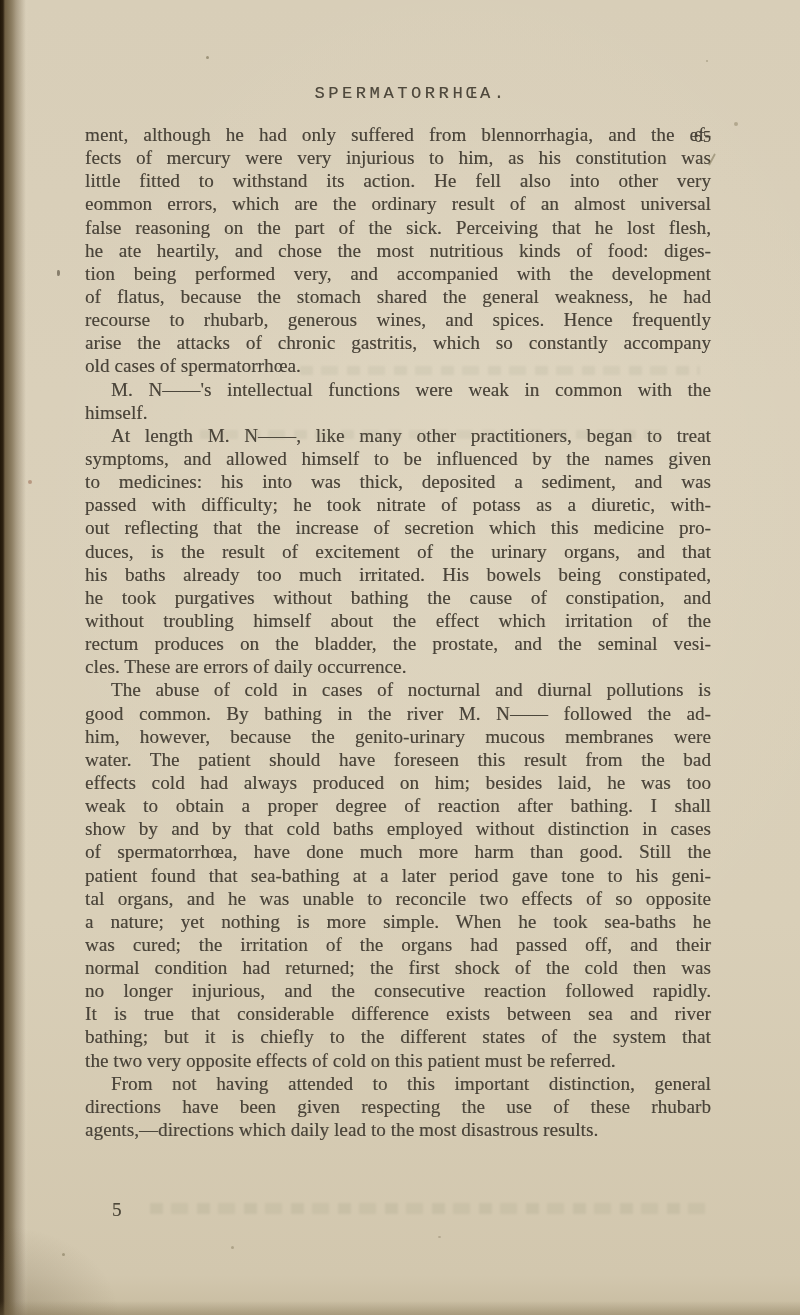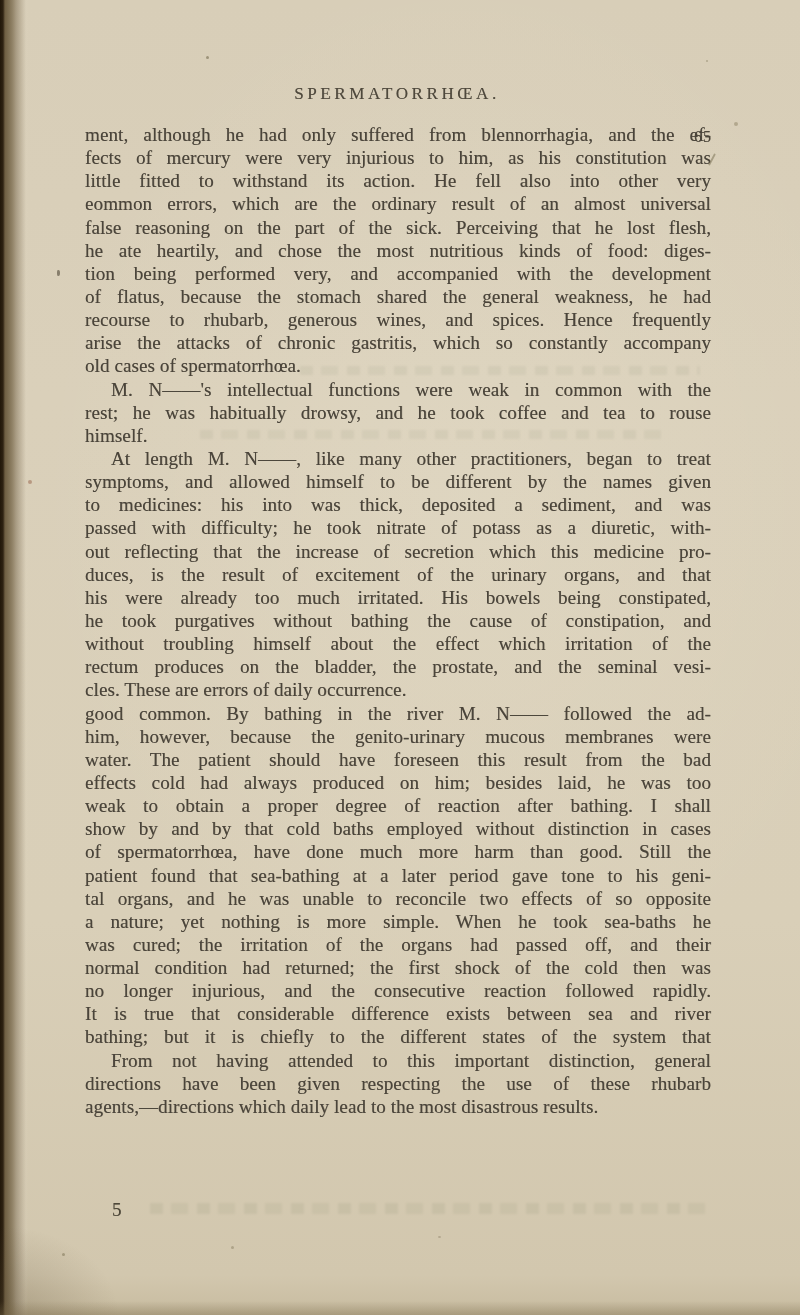--- a/index.html
+++ b/index.html
@@ -32,25 +32,26 @@
     background:linear-gradient(0deg,rgba(118,102,70,.38),rgba(0,0,0,0));
     pointer-events:none;
   }
   .corner-shade{
     position:absolute;left:0;bottom:0;width:120px;height:90px;
     background:radial-gradient(ellipse at 0% 100%,rgba(90,75,50,.28),rgba(0,0,0,0) 70%);
     pointer-events:none;
   }
   
   .header{
-    position:absolute;left:84px;top:84px;width:626px;
+    position:absolute;left:98px;top:84px;width:626px;
     text-align:center;
     font-size:17px;letter-spacing:3.6px;
     color:#4e483c;
     text-shadow:0.3px 0.3px 0.5px rgba(74,68,58,.45);
+    font-family:Liberation Mono, monospace;
   }
   .pagenum{
     position:absolute;top:84px;right:88px;
     font-size:16px;letter-spacing:1px;color:#4e483c;
     text-shadow:0.3px 0.3px 0.5px rgba(74,68,58,.45);
     margin-top:44px;
   }
   
   .text-block{
     position:absolute;left:85px;top:123px;width:626px;
@@ -118,52 +119,53 @@
         <div class="tl">false reasoning on the part of the sick.  Perceiving that he lost flesh,</div>
         <div class="tl">he ate heartily, and chose the most nutritious kinds of food: diges-</div>
         <div class="tl">tion being performed very, and accompanied with the development</div>
         <div class="tl">of flatus, because the stomach shared the general weakness, he had</div>
         <div class="tl">recourse to rhubarb, generous wines, and spices.  Hence frequently</div>
         <div class="tl">arise the attacks of chronic gastritis, which so constantly accompany</div>
         <div class="tl pl">old cases of spermatorrhœa.</div>
       </div>
       <div>
         <div class="tl ind">M. N——'s intellectual functions were weak in common with the</div>
-        <div class="tl">rest; he was habitually drowsy, and he took coffee and tea to rouse</div>
         <div class="tl pl">himself.</div>
       </div>
       <div>
         <div class="tl ind">At length M. N——, like many other practitioners, began to treat</div>
-        <div class="tl">symptoms, and allowed himself to be different by the names given</div>
+        <div class="tl">symptoms, and allowed himself to be influenced by the names given</div>
         <div class="tl">to medicines: his into was thick, deposited a sediment, and was</div>
         <div class="tl">passed with difficulty; he took nitrate of potass as a diuretic, with-</div>
         <div class="tl">out reflecting that the increase of secretion which this medicine pro-</div>
         <div class="tl">duces, is the result of excitement of the urinary organs, and that</div>
-        <div class="tl">his were already too much irritated.  His bowels being constipated,</div>
+        <div class="tl">his baths already too much irritated.  His bowels being constipated,</div>
         <div class="tl">he took purgatives without bathing the cause of constipation, and</div>
         <div class="tl">without troubling himself about the effect which irritation of the</div>
         <div class="tl">rectum produces on the bladder, the prostate, and the seminal vesi-</div>
         <div class="tl pl">cles.  These are errors of daily occurrence.</div>
       </div>
       <div>
+        <div class="tl ind">The abuse of cold in cases of nocturnal and diurnal pollutions is</div>
         <div class="tl">good common.  By bathing in the river M. N—— followed the ad-</div>
         <div class="tl">him, however, because the genito-urinary mucous membranes were</div>
         <div class="tl">water.  The patient should have foreseen this result from the bad</div>
         <div class="tl">effects cold had always produced on him; besides laid, he was too</div>
         <div class="tl">weak to obtain a proper degree of reaction after bathing.  I shall</div>
         <div class="tl">show by and by that cold baths employed without distinction in cases</div>
         <div class="tl">of spermatorrhœa, have done much more harm than good.  Still the</div>
         <div class="tl">patient found that sea-bathing at a later period gave tone to his geni-</div>
         <div class="tl">tal organs, and he was unable to reconcile two effects of so opposite</div>
         <div class="tl">a nature; yet nothing is more simple.  When he took sea-baths he</div>
         <div class="tl">was cured; the irritation of the organs had passed off, and their</div>
         <div class="tl">normal condition had returned; the first shock of the cold then was</div>
         <div class="tl">no longer injurious, and the consecutive reaction followed rapidly.</div>
         <div class="tl">It is true that considerable difference exists between sea and river</div>
         <div class="tl">bathing; but it is chiefly to the different states of the system that</div>
+        <div class="tl pl">the two very opposite effects of cold on this patient must be referred.</div>
       </div>
       <div>
         <div class="tl ind">From not having attended to this important distinction, general</div>
         <div class="tl">directions have been given respecting the use of these rhubarb</div>
         <div class="tl pl">agents,—directions which daily lead to the most disastrous results.</div>
       </div>
     </div>
 
   <div class="sig">5</div>
 

